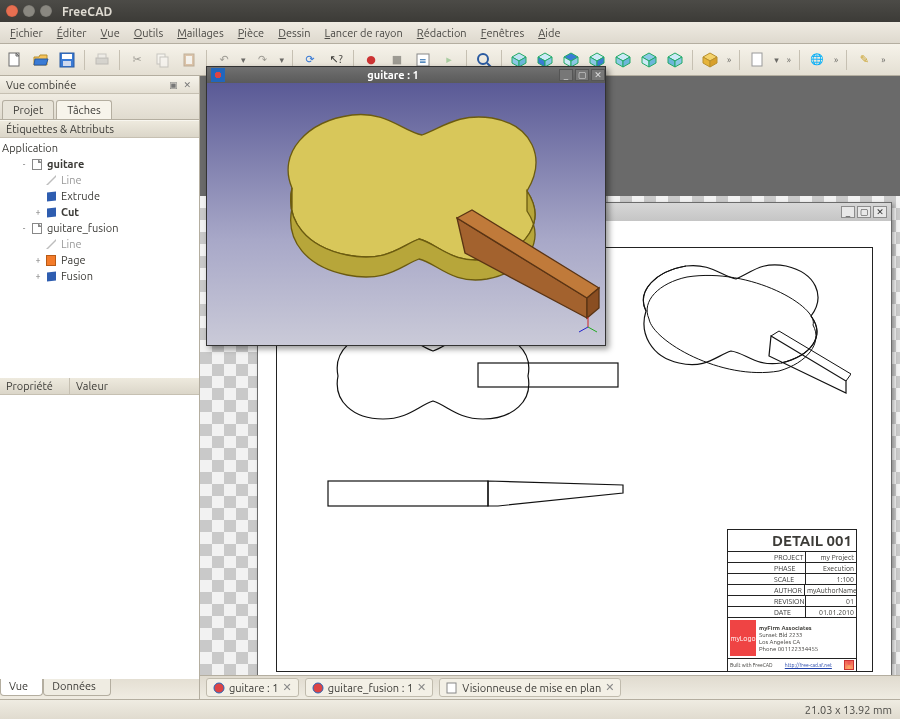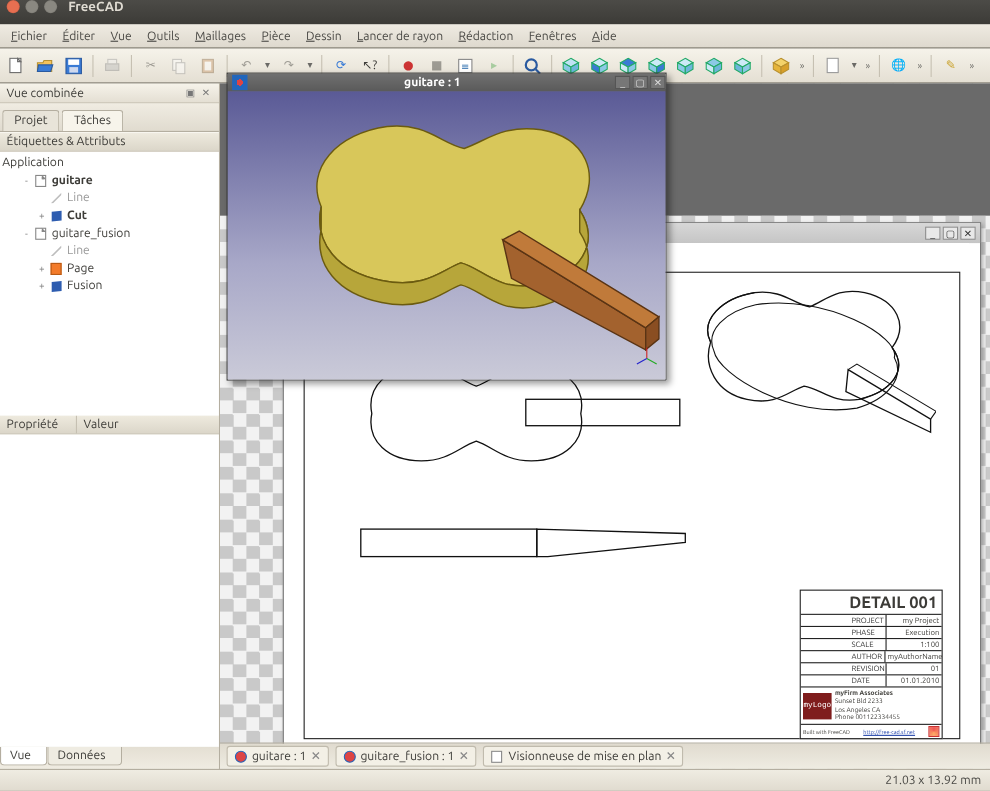--- a/index.html
+++ b/index.html
@@ -1,19 +1,19 @@
 <!DOCTYPE html>
 <html><head>
 <meta charset="utf-8">
 <style>
 * { box-sizing: border-box; margin: 0; padding: 0; font-family: "Ubuntu", "DejaVu Sans", sans-serif; }
 body { width: 900px; height: 719px; background: #3c3b37; overflow: hidden; font-size: 11px; color: #3c3b37; }
 
 
-.titlebar { height: 22px; background: linear-gradient(#4c4b47,#3c3b37); display: flex; align-items: flex-start; padding: 0 6px; color: #dfdbd2; }
+.titlebar { height: 22px; background: linear-gradient(#4c4b47,#3c3b37); display: flex; align-items: center; padding: 0 6px; color: #dfdbd2; }
 .win-btns { display: flex; gap: 5px; margin-right: 10px; }
 .win-btn { width: 12px; height: 12px; border-radius: 50%; box-shadow: inset 0 0 1px rgba(0,0,0,.4); }
 .win-close{background:#e76f51;} .win-min{background:#8a8881;} .win-max{background:#8a8881;}
 .titlebar .title { font-weight: bold; font-size: 12px; }
 
 
 .menubar { height: 22px; background: linear-gradient(#efebe2,#ded9ce); border-bottom:1px solid #b4aea0; display:flex; align-items:center; padding:0 4px; gap:2px;}
 .menubar span { padding: 2px 6px; color:#4a4945; }
 .menubar span:first-letter { text-decoration: underline; }
 
@@ -66,21 +66,21 @@
 .win-draw .wt .spacer{flex:1;}
 .wbtn{width:14px;height:12px;border:1px solid #8d8d8d;margin-left:2px;background:#e8e8e8;display:inline-flex;align-items:center;justify-content:center;font-size:9px;line-height:1;}
 .paper{position:absolute;top:18px;left:10px;right:10px;bottom:10px;background:#fff;}
 .frame{position:absolute;inset:26px 8px 8px 8px;border:1.2px solid #222;}
 .tblock{position:absolute;right:24px;bottom:8px;width:130px;border:1px solid #222;background:#fff;}
 .tblock .big{font-weight:bold;text-align:right;font-size:15px;padding:2px 4px;}
 .tblock .row{display:flex;border-top:1px solid #222;font-size:7px;}
 .tblock .row .k{width:34px;padding:1px 2px;border-right:1px solid #222;color:#333;text-transform:uppercase;margin-left:44px;}
 .tblock .row .v{flex:1;text-align:right;padding:1px 2px;}
 .tblock .firm{display:flex;border-top:1px solid #222;padding:2px;gap:3px;align-items:center;}
-.logo{width:26px;height:24px;background:#7f1d1d;color:#fff;font-size:7px;display:flex;align-items:center;justify-content:center;font-family:Liberation Mono, monospace;}
+.logo{width:26px;height:36px;background:#ef4444;color:#fff;font-size:7px;display:flex;align-items:center;justify-content:center;}
 .firm-txt{font-size:6px;line-height:1.2;}
 .tblock .foot{border-top:1px solid #222;display:flex;justify-content:space-between;align-items:center;font-size:5px;padding:1px 2px;}
 .tblock .foot .gear{width:10px;height:10px;border:1px solid #c33;background:conic-gradient(#e55,#fa6,#e55);}
 
 
 .win-3d{position:absolute;left:6px;top:-10px;width:400px;height:280px;border:1px solid #333;box-shadow:3px 3px 6px rgba(0,0,0,.4);}
 .win-3d .wt3{height:16px;background:linear-gradient(#707070,#5a5a5a);color:#fff;display:flex;align-items:center;font-size:11px;}
 .win-3d .wt3 .ic{width:14px;height:14px;margin:0 4px;background:radial-gradient(#d44 30%,#26b 30%);}
 .win-3d .wt3 .t{flex:1;text-align:center;font-weight:bold;}
 .win-3d .wt3 .wbtn{background:#777;border-color:#555;color:#ddd;}
@@ -306,20 +306,27 @@
             <span class="ic-doc"></span>
           </span>
           <span class="bold">guitare</span>
         </div>
         <div class="tree-row" style="padding-left: 32px;">
           <span class="tw"></span>
           <span class="ticon">
             <span class="ic-line"></span>
           </span>
           <span class="dim ">Line</span>
+        </div>
+        <div class="tree-row" style="padding-left: 32px;">
+          <span class="tw"></span>
+          <span class="ticon">
+            <span class="ic-cube"></span>
+          </span>
+          <span class="">Extrude</span>
         </div>
         <div class="tree-row" style="padding-left: 32px;">
           <span class="tw">+</span>
           <span class="ticon">
             <span class="ic-cube"></span>
           </span>
           <span class="bold">Cut</span>
         </div>
         <div class="tree-row" style="padding-left: 18px;">
           <span class="tw">-</span>

